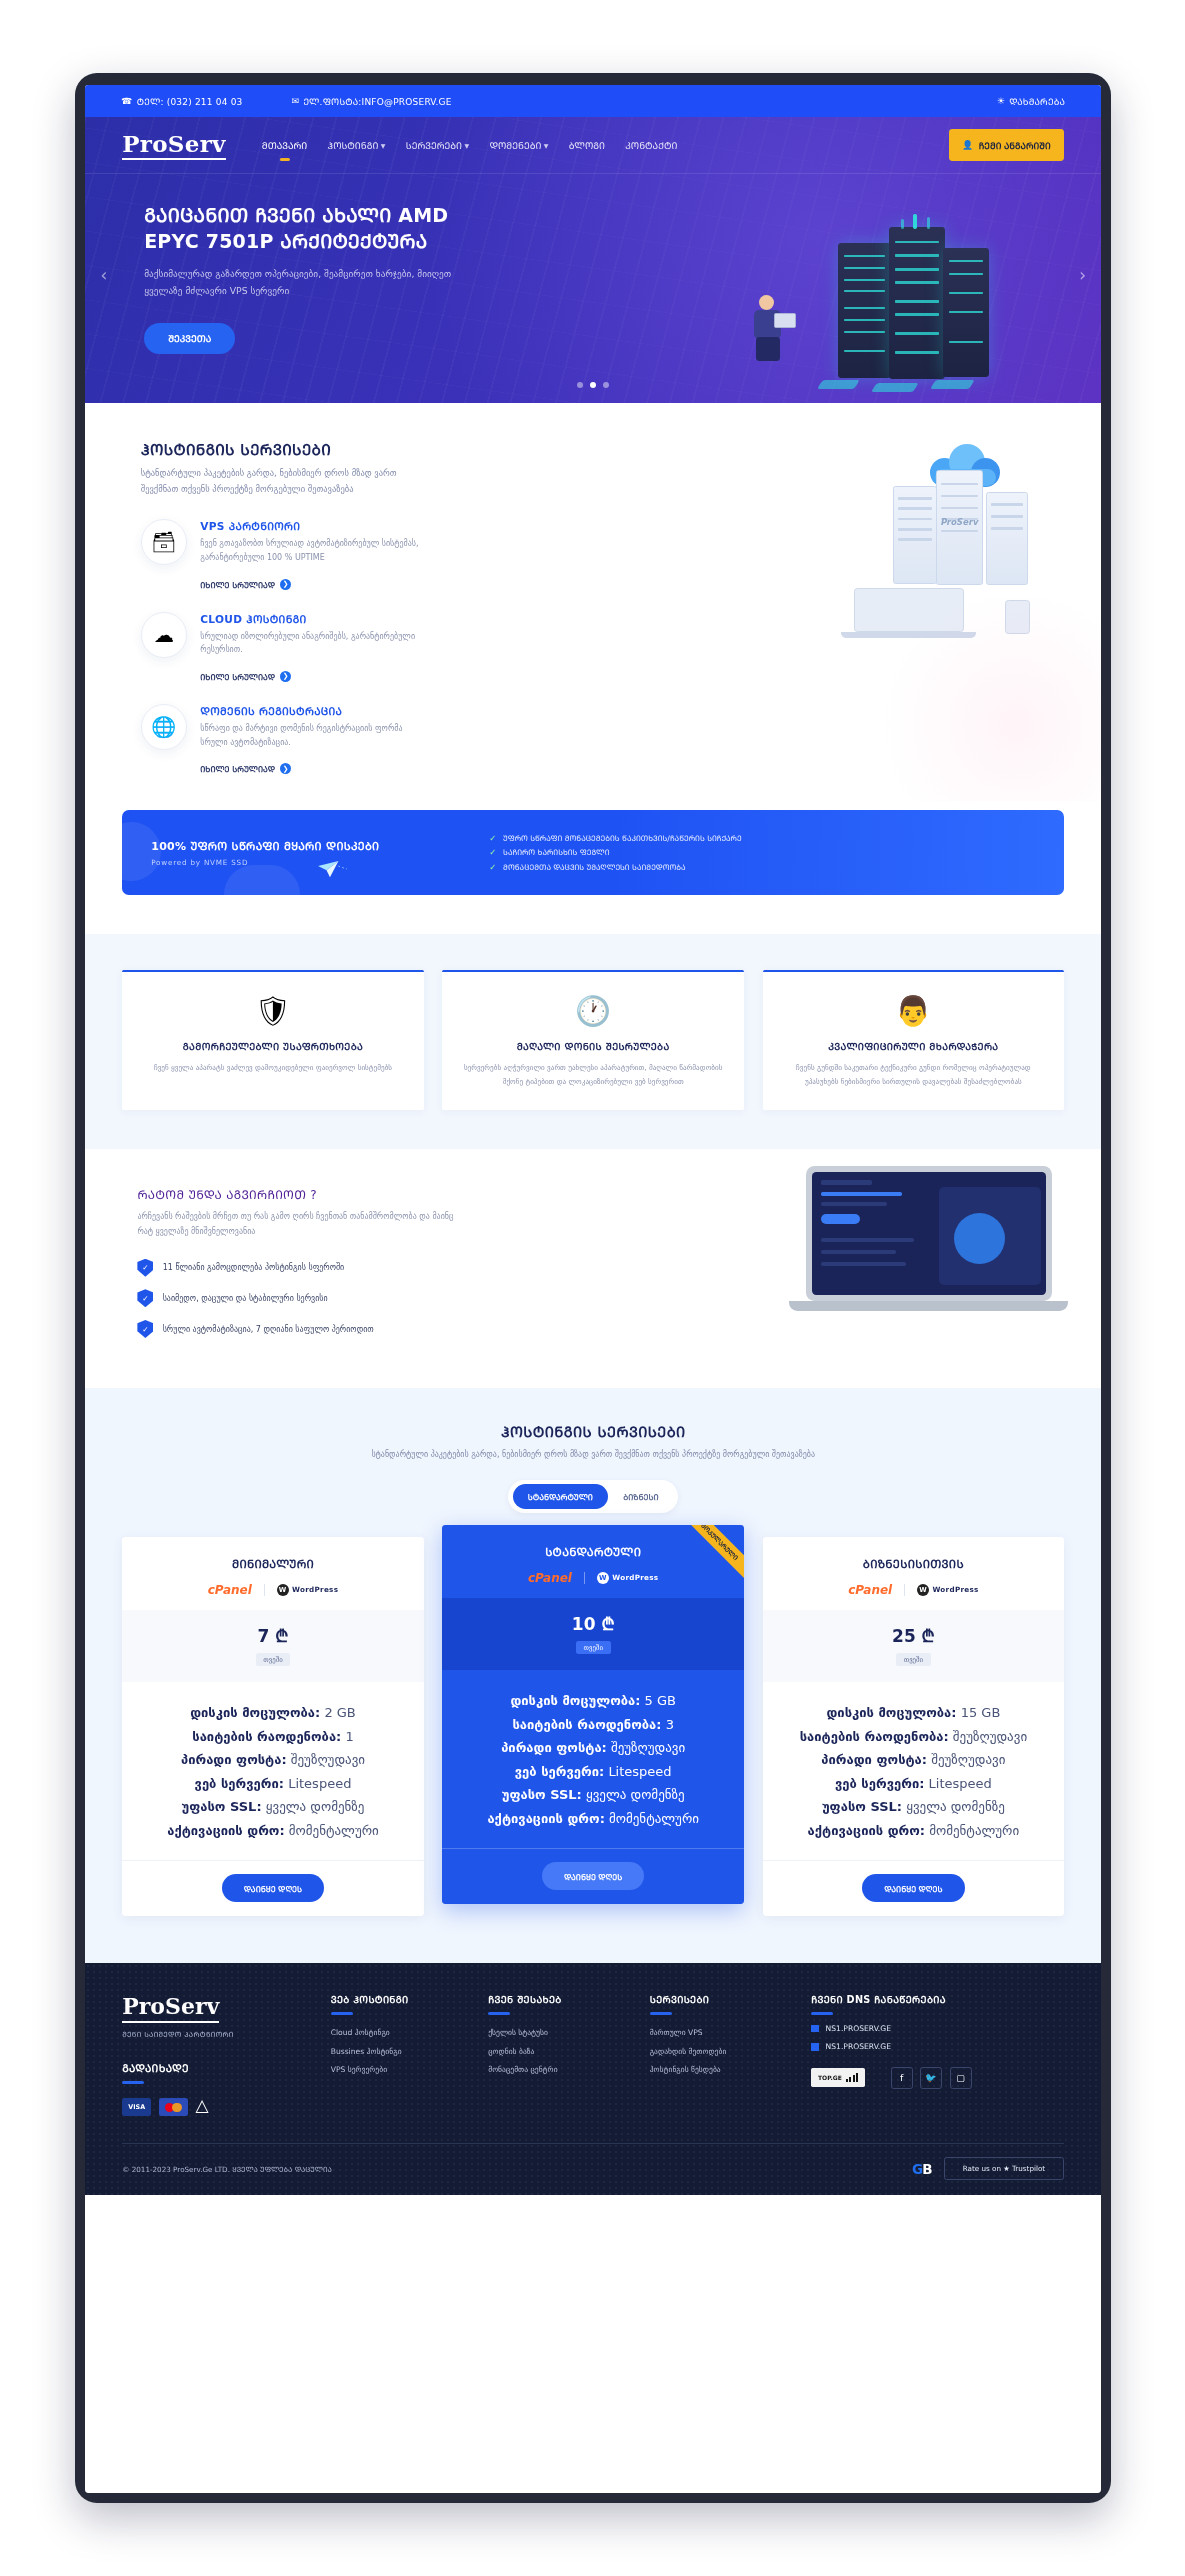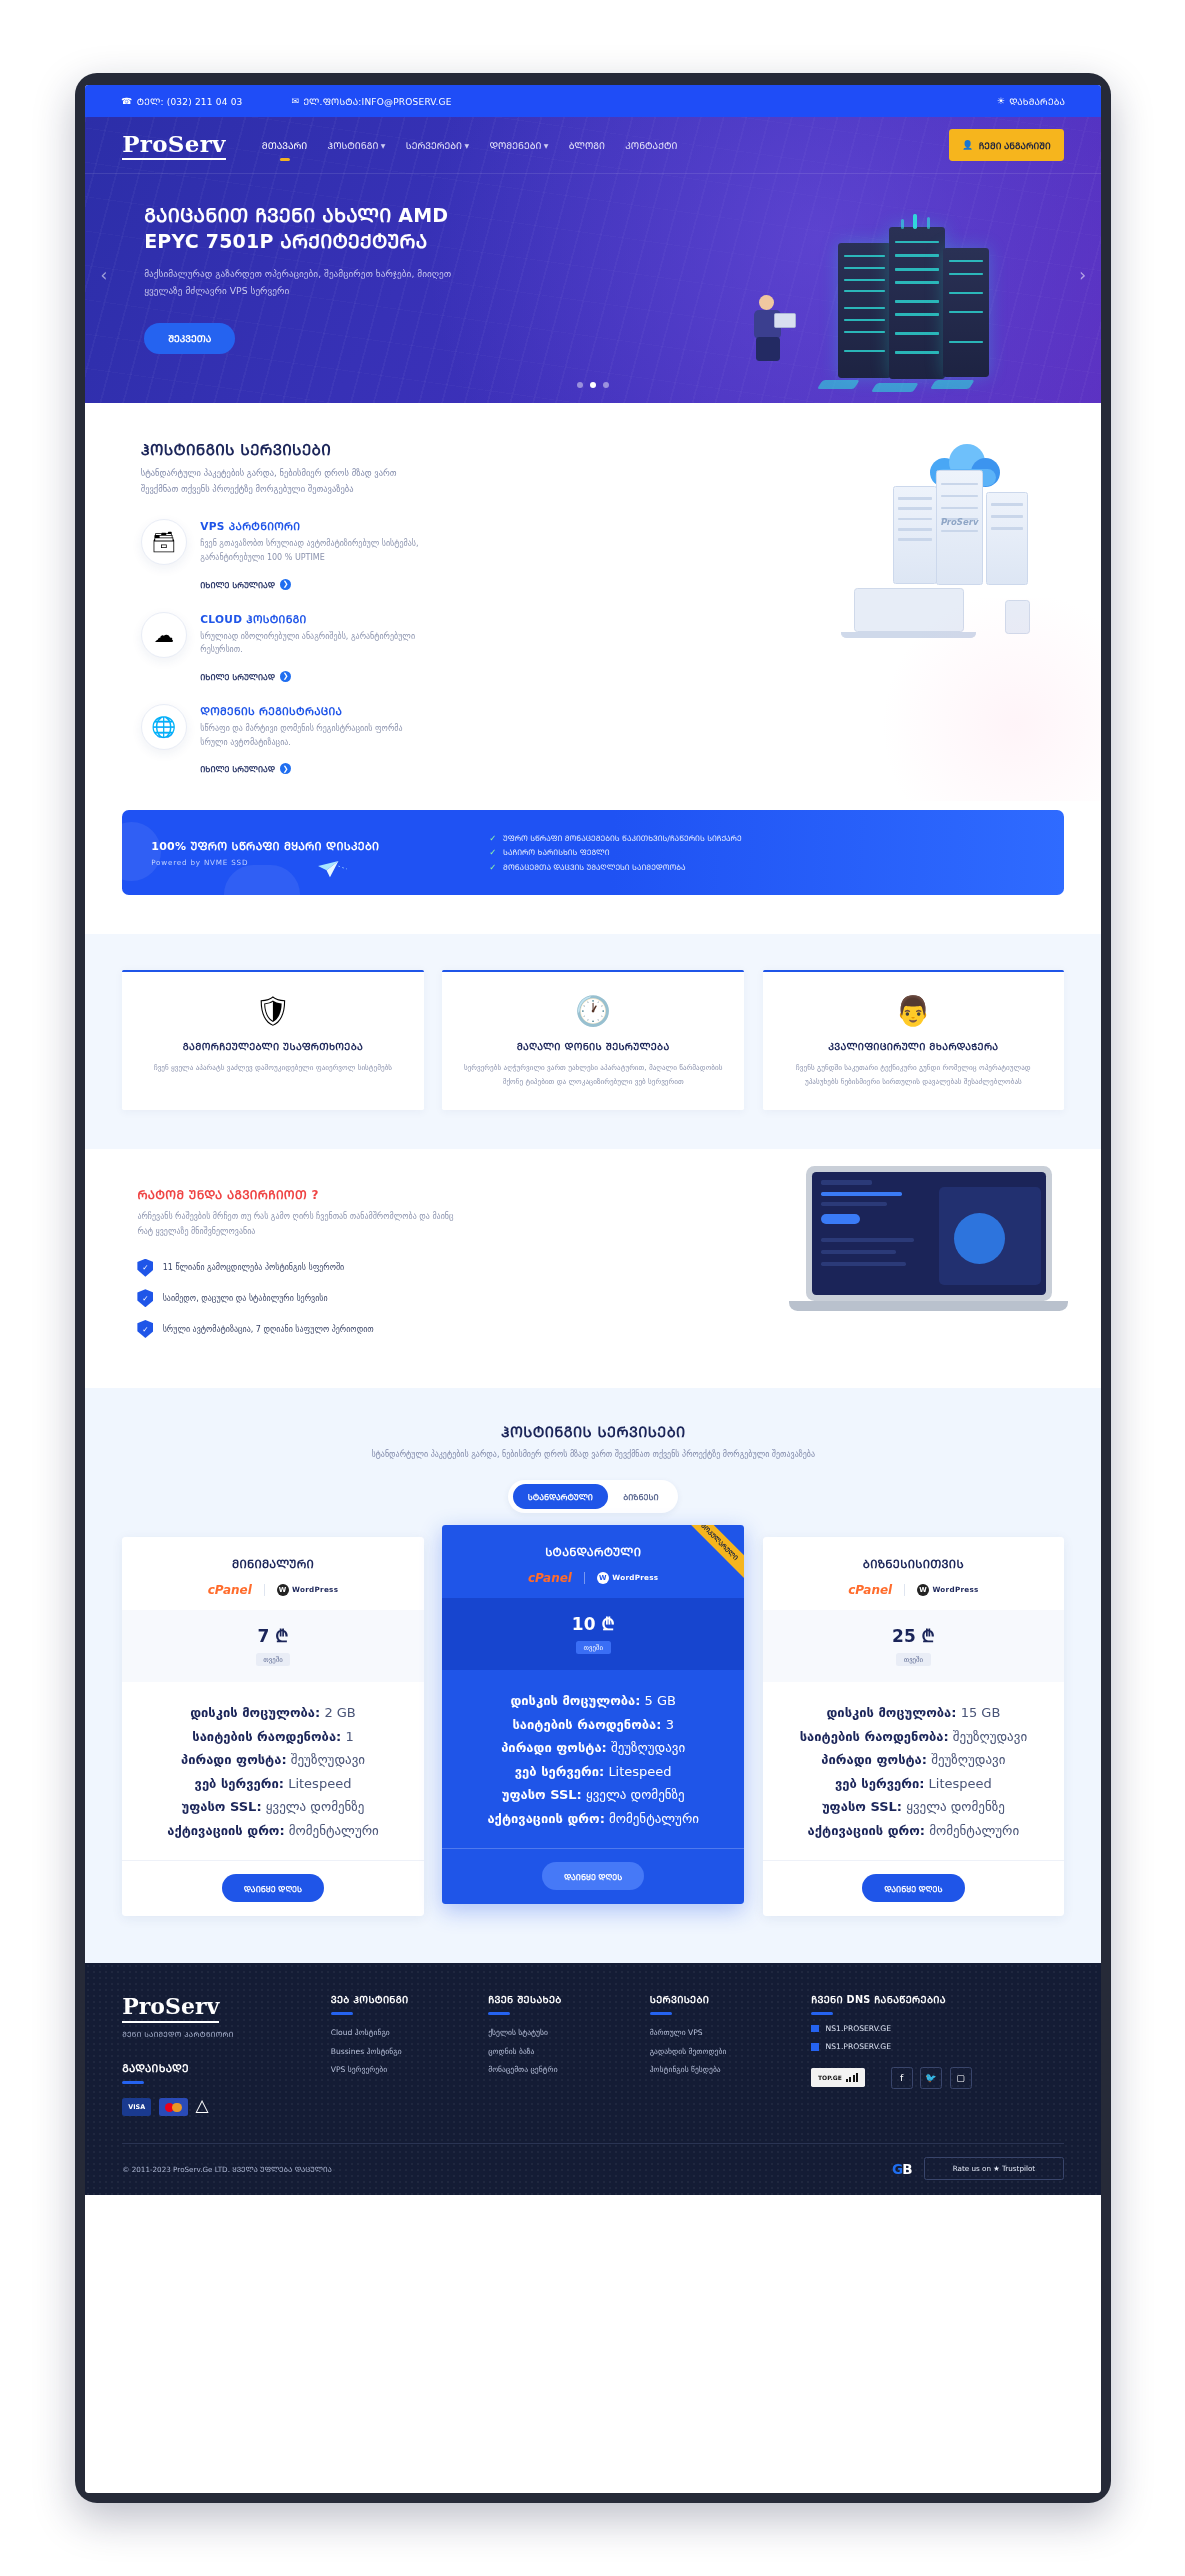--- a/index.html
+++ b/index.html
@@ -154,21 +154,21 @@
     padding: 25.4px 20.3px 22px 20.3px; text-align:center;
     box-shadow: 0 1.7px 8.5px rgba(30,50,110,.05);
   }
   .fcard .fi { font-size: 29px; line-height:1; }
   .fcard h5 { font-size: 9.7px; color:#1b2559; font-weight:700; margin-top: 13.5px; letter-spacing:0.3px;}
   .fcard p { font-size: 7.2px; color:#8a92ad; line-height:1.85; margin-top: 8.5px;}
 
   
   .why { background:#fff; padding: 37px 37px 37px 37px; display:flex; }
   .why-left { width: 398px; padding-left: 15.2px;}
-  .why h2 { font-size: 12px; color:#ef4444; font-weight:700; letter-spacing:0.3px;}
+  .why h2 { font-size: 12px; color:#4c1d95; font-weight:400; letter-spacing:0.3px;}
   .why .lead { font-size:8px; color:#8a92ad; line-height:1.85; margin-top:7.6px; max-width: 322px;}
   .why ul { list-style:none; margin-top: 18.6px; }
   .why li { display:flex; align-items:center; gap:9.3px; margin: 12.7px 0; font-size:8px; color:#3a4466;}
   .shield { width:16px; height:18px; flex:0 0 16px; background:#1f55e8;
             clip-path: polygon(50% 0,100% 18%,100% 62%,50% 100%,0 62%,0 18%);
             display:flex; align-items:center; justify-content:center; color:#fff; font-size:7.6px;}
   .why-right { flex:1; position:relative; }
   .laptop { position:absolute; right: 12px; top: -20.3px; width: 246px; }
   .lid { width: 246px; height: 135px; background:#c9cfd8; border-radius: 8.5px; padding: 6px; }
   .screen { width:100%; height:100%; background:#1b2458; border-radius:4.2px; position:relative; overflow:hidden;}
@@ -258,21 +258,21 @@
   .bars b { width:2.1px; background:#111; display:block;}
   .socials { display:flex; gap:7.6px; margin-left: 13.5px;}
   .soc { width:22px; height:22px; border:0.8px solid #39456b; border-radius:2.5px; display:flex;
          align-items:center; justify-content:center; font-size:9.3px; color:#fff; cursor:pointer;}
   .fbot { position:relative; z-index:2; margin-top: 25.4px; border-top:0.8px solid #2a3453;
           padding: 13.5px 0 15.2px 0; display:flex; align-items:center;}
   .copy { font-size: 7.2px; color:#aeb8d4;}
   .fbot-r { margin-left:auto; display:flex; align-items:center; gap:12px;}
   .gb { font-size: 13.5px; font-weight:700; letter-spacing:-0.8px;}
   .gb span.g { color:#1f6ef0;}
-  .tp { border:0.8px solid #39456b; border-radius:2.5px; font-size:7.2px; padding: 6px 28px;
+  .tp { border:0.8px solid #39456b; border-radius:2.5px; font-size:7.2px; padding: 6px 18px;
         display:flex; align-items:center; gap:4.2px; color:#e6ebf8; cursor:pointer;}
 </style>
 </head>
 <body>
 
 <div class="page">
  <div class="frame">
   <div class="viewport">
 
     <div class="topbar">

